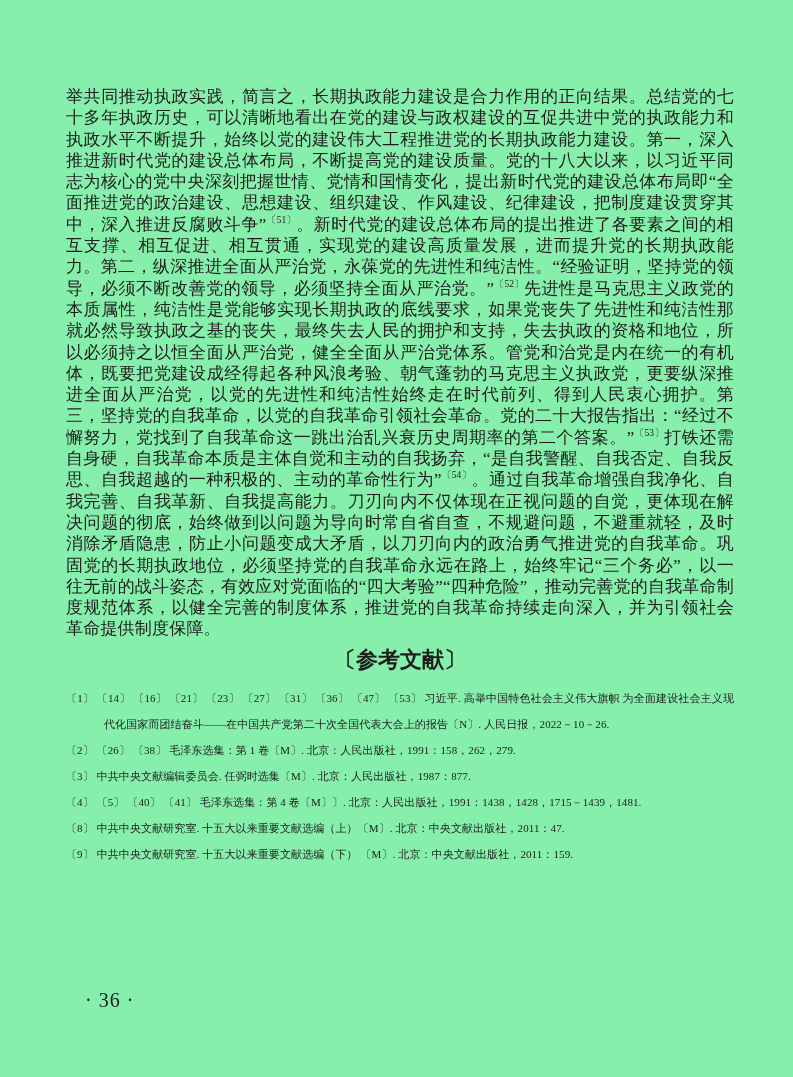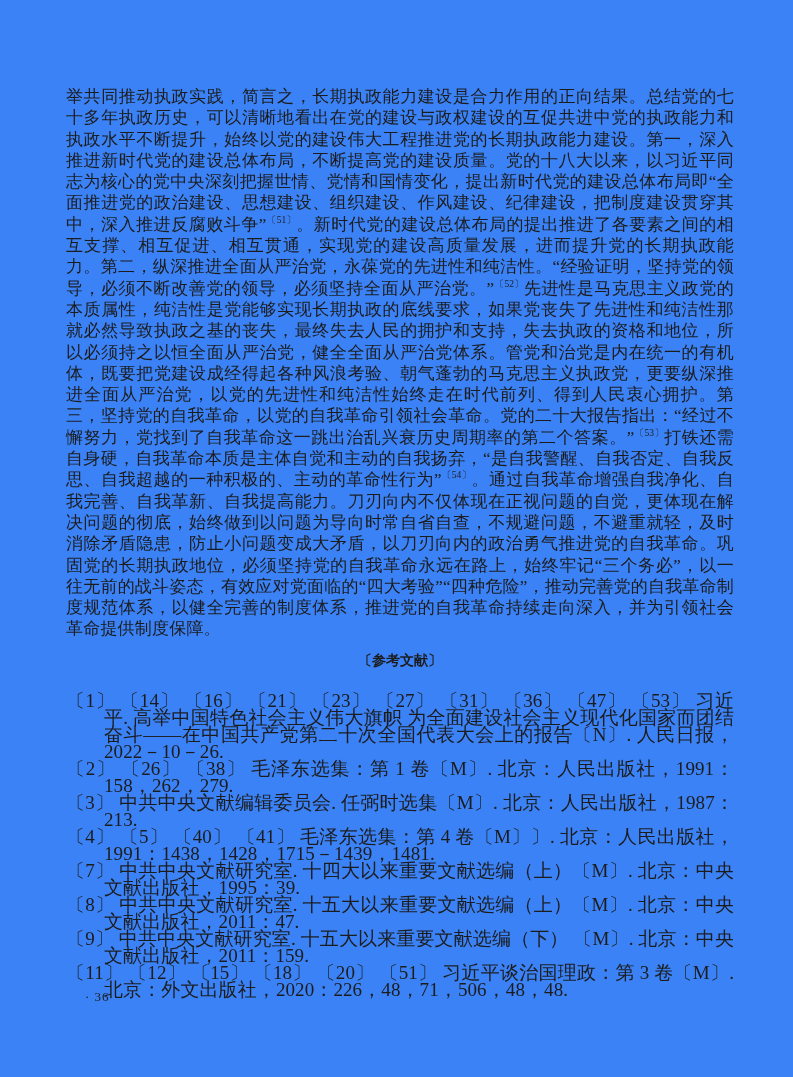--- a/index.html
+++ b/index.html
@@ -5,21 +5,21 @@
   html, body {
     margin: 0;
     padding: 0;
     background: #e8e8e8;
   }
   .page {
     position: relative;
     width: 793px;
     height: 1077px;
     margin: 0 auto;
-    background: #3b82f6;
+    background: #86efac;
     color: #1c1c1c;
     font-family: "Liberation Serif", "DejaVu Serif", serif;
     overflow: hidden;
     box-sizing: border-box;
   }
   .content {
     position: absolute;
     left: 66px;
     top: 86px;
     width: 668px;
@@ -31,57 +31,55 @@
     letter-spacing: 0.2px;
   }
   .body-text sup {
     font-size: 9.5px;
     line-height: 0;
     vertical-align: super;
     letter-spacing: 0;
   }
   .ref-heading {
     margin-top: 10px;
-    margin-bottom: 22px;
+    margin-bottom: 15px;
     text-align: center;
     font-weight: bold;
-    font-size: 14px;
+    font-size: 22px;
     line-height: 20px;
     font-family: "Liberation Sans", "DejaVu Sans", sans-serif;
   }
   .ref-list {
-    font-size: 19px;
-    line-height: 17px;
+    font-size: 11px;
+    line-height: 26px;
   }
   .ref-item {
     text-align: justify;
     padding-left: 38px;
     text-indent: -38px;
     letter-spacing: 0.1px;
   }
   .page-number {
     position: absolute;
     left: 85px;
     top: 989px;
-    font-size: 13px;
+    font-size: 20px;
     letter-spacing: 1px;
   }
 </style>
 </head>
 <body>
 
 <div class="page">
   <div class="content">
     <div class="body-text" id="body-paragraph"><span>举共同推动执政实践，简言之，长期执政能力建设是合力作用的正向结果。总结党的七十多年执政历史，可以清晰地看出在党的建设与政权建设的互促共进中党的执政能力和执政水平不断提升，始终以党的建设伟大工程推进党的长期执政能力建设。第一，深入推进新时代党的建设总体布局，不断提高党的建设质量。党的十八大以来，以习近平同志为核心的党中央深刻把握世情、党情和国情变化，提出新时代党的建设总体布局即“全面推进党的政治建设、思想建设、组织建设、作风建设、纪律建设，把制度建设贯穿其中，深入推进反腐败斗争”</span><sup>〔51〕</sup><span>。新时代党的建设总体布局的提出推进了各要素之间的相互支撑、相互促进、相互贯通，实现党的建设高质量发展，进而提升党的长期执政能力。第二，纵深推进全面从严治党，永葆党的先进性和纯洁性。“经验证明，坚持党的领导，必须不断改善党的领导，必须坚持全面从严治党。”</span><sup>〔52〕</sup><span>先进性是马克思主义政党的本质属性，纯洁性是党能够实现长期执政的底线要求，如果党丧失了先进性和纯洁性那就必然导致执政之基的丧失，最终失去人民的拥护和支持，失去执政的资格和地位，所以必须持之以恒全面从严治党，健全全面从严治党体系。管党和治党是内在统一的有机体，既要把党建设成经得起各种风浪考验、朝气蓬勃的马克思主义执政党，更要纵深推进全面从严治党，以党的先进性和纯洁性始终走在时代前列、得到人民衷心拥护。第三，坚持党的自我革命，以党的自我革命引领社会革命。党的二十大报告指出：“经过不懈努力，党找到了自我革命这一跳出治乱兴衰历史周期率的第二个答案。”</span><sup>〔53〕</sup><span>打铁还需自身硬，自我革命本质是主体自觉和主动的自我扬弃，“是自我警醒、自我否定、自我反思、自我超越的一种积极的、主动的革命性行为”</span><sup>〔54〕</sup><span>。通过自我革命增强自我净化、自我完善、自我革新、自我提高能力。刀刃向内不仅体现在正视问题的自觉，更体现在解决问题的彻底，始终做到以问题为导向时常自省自查，不规避问题，不避重就轻，及时消除矛盾隐患，防止小问题变成大矛盾，以刀刃向内的政治勇气推进党的自我革命。巩固党的长期执政地位，必须坚持党的自我革命永远在路上，始终牢记“三个务必”，以一往无前的战斗姿态，有效应对党面临的“四大考验”“四种危险”，推动完善党的自我革命制度规范体系，以健全完善的制度体系，推进党的自我革命持续走向深入，并为引领社会革命提供制度保障。</span></div>
     <div class="ref-heading">〔参考文献〕</div>
     <div class="ref-list" id="ref-list">
         <div class="ref-item">〔1〕 〔14〕 〔16〕 〔21〕 〔23〕 〔27〕 〔31〕 〔36〕 〔47〕 〔53〕 习近平. 高举中国特色社会主义伟大旗帜 为全面建设社会主义现代化国家而团结奋斗——在中国共产党第二十次全国代表大会上的报告〔N〕. 人民日报，2022－10－26.</div>
         <div class="ref-item">〔2〕 〔26〕 〔38〕 毛泽东选集：第 1 卷〔M〕. 北京：人民出版社，1991：158，262，279.</div>
-        <div class="ref-item">〔3〕 中共中央文献编辑委员会. 任弼时选集〔M〕. 北京：人民出版社，1987：213.</div>
+        <div class="ref-item">〔3〕 中共中央文献编辑委员会. 任弼时选集〔M〕. 北京：人民出版社，1987：877.</div>
         <div class="ref-item">〔4〕 〔5〕 〔40〕 〔41〕 毛泽东选集：第 4 卷〔M〕〕. 北京：人民出版社，1991：1438，1428，1715－1439，1481.</div>
-        <div class="ref-item">〔7〕 中共中央文献研究室. 十四大以来重要文献选编（上）〔M〕. 北京：中央文献出版社，1995：39.</div>
         <div class="ref-item">〔8〕 中共中央文献研究室. 十五大以来重要文献选编（上）〔M〕. 北京：中央文献出版社，2011：47.</div>
         <div class="ref-item">〔9〕 中共中央文献研究室. 十五大以来重要文献选编（下） 〔M〕. 北京：中央文献出版社，2011：159.</div>
-        <div class="ref-item">〔11〕 〔12〕 〔15〕 〔18〕 〔20〕 〔51〕 习近平谈治国理政：第 3 卷〔M〕. 北京：外文出版社，2020：226，48，71，506，48，48.</div>
       </div>
   </div>
   <div class="page-number">· 36 ·</div>
 </div>
 
 </body></html>

